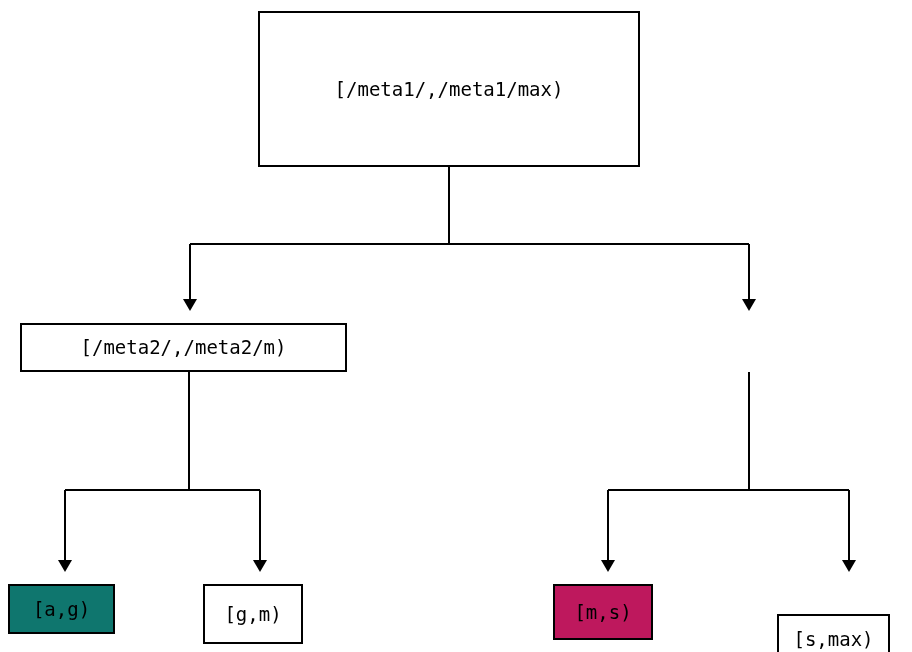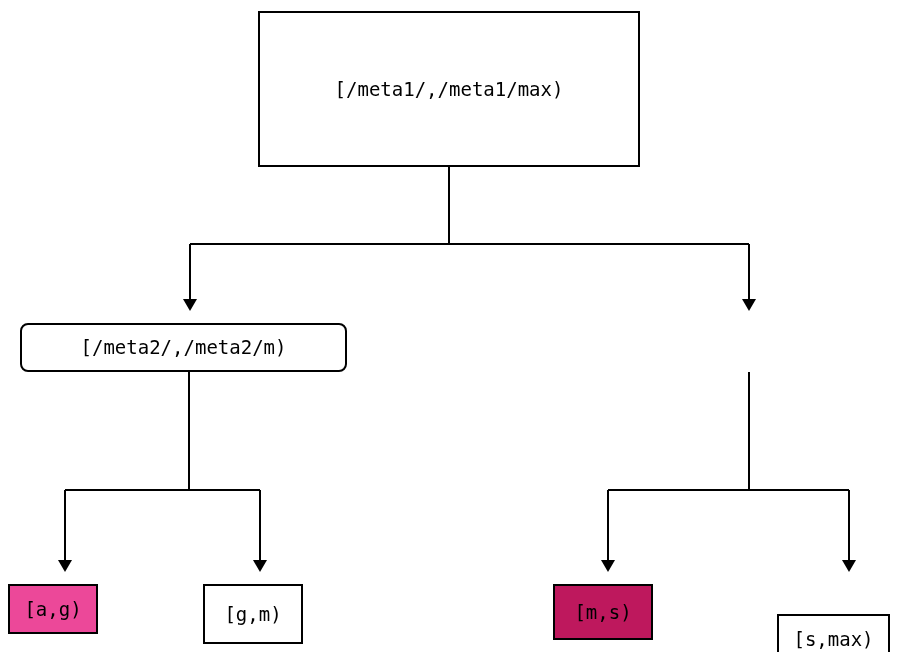--- a/index.html
+++ b/index.html
@@ -95,26 +95,26 @@
       <path d="M 749 490 L 849 490" stroke="#000000" stroke-width="2" fill="none"></path>
       <path d="M 849 490 L 849 560" stroke="#000000" stroke-width="2" fill="none"></path>
       <polygon points="842,560 856,560 849,572" fill="#000000"></polygon>
     </g>
   </svg>
 
   <div class="tree-node" style="left: 258px; top: 11px; width: 382px; height: 156px; font-size: 19px; border-color: rgb(0, 0, 0); border-width: 2px; color: rgb(0, 0, 0); background: rgb(255, 255, 255);">
     <span class="node-label">[/meta1/,/meta1/max)</span>
   </div>
 
-  <div class="tree-node" style="left: 20px; top: 323px; width: 327px; height: 49px; font-size: 19px; border-color: rgb(0, 0, 0); border-width: 2px; color: rgb(0, 0, 0); background: rgb(255, 255, 255); border-radius: 8px;">
+  <div class="tree-node" style="left: 20px; top: 323px; width: 327px; height: 49px; font-size: 19px; border-color: rgb(0, 0, 0); border-width: 2px; color: rgb(0, 0, 0); background: rgb(255, 255, 255);">
     <span class="node-label">[/meta2/,/meta2/m)</span>
   </div>
 
 
-  <div class="tree-node" style="left: 8px; top: 584px; width: 90px; height: 50px; font-size: 19px; border-color: rgb(0, 0, 0); border-width: 2px; color: rgb(0, 0, 0); background: #ec4899;">
+  <div class="tree-node" style="left: 8px; top: 584px; width: 107px; height: 50px; font-size: 19px; border-color: rgb(0, 0, 0); border-width: 2px; color: rgb(0, 0, 0); background: #0f766e;">
     <span class="node-label">[a,g)</span>
   </div>
 
   <div class="tree-node" style="left: 203px; top: 584px; width: 100px; height: 60px; font-size: 19px; border-color: rgb(0, 0, 0); border-width: 2px; color: rgb(0, 0, 0); background: rgb(255, 255, 255); justify-content: center;">
     <span class="node-label">[g,m)</span>
   </div>
 
   <div class="tree-node" style="left: 553px; top: 584px; width: 100px; height: 56px; font-size: 19px; border-color: rgb(0, 0, 0); border-width: 2px; color: rgb(0, 0, 0); background: #be185d;">
     <span class="node-label">[m,s)</span>
   </div>

